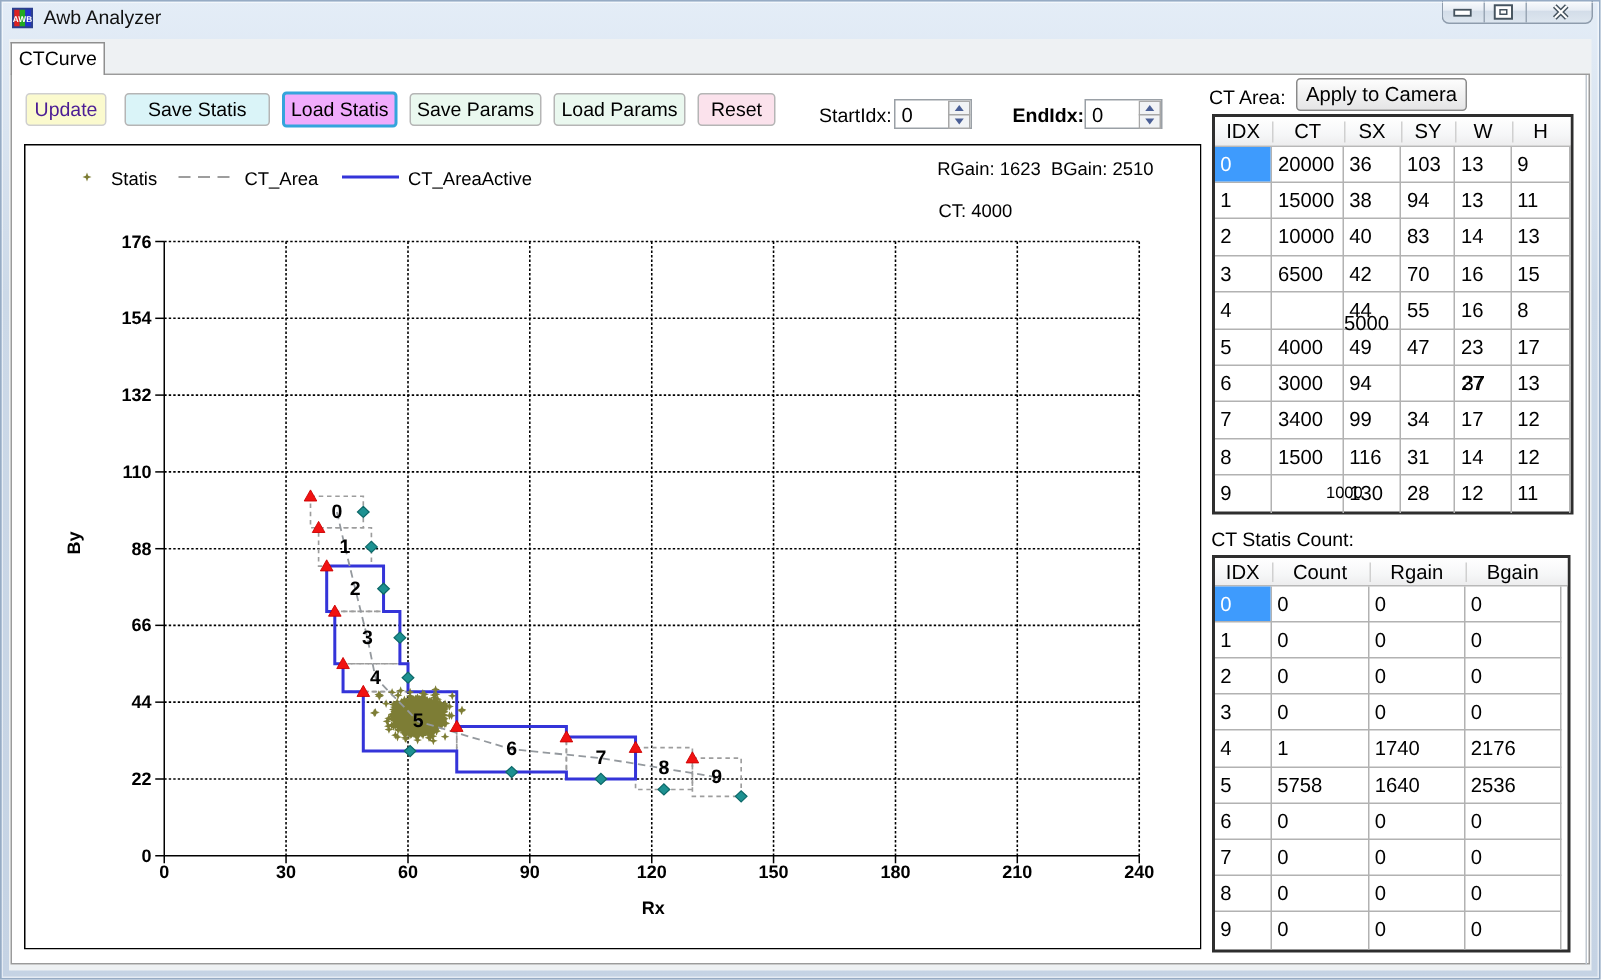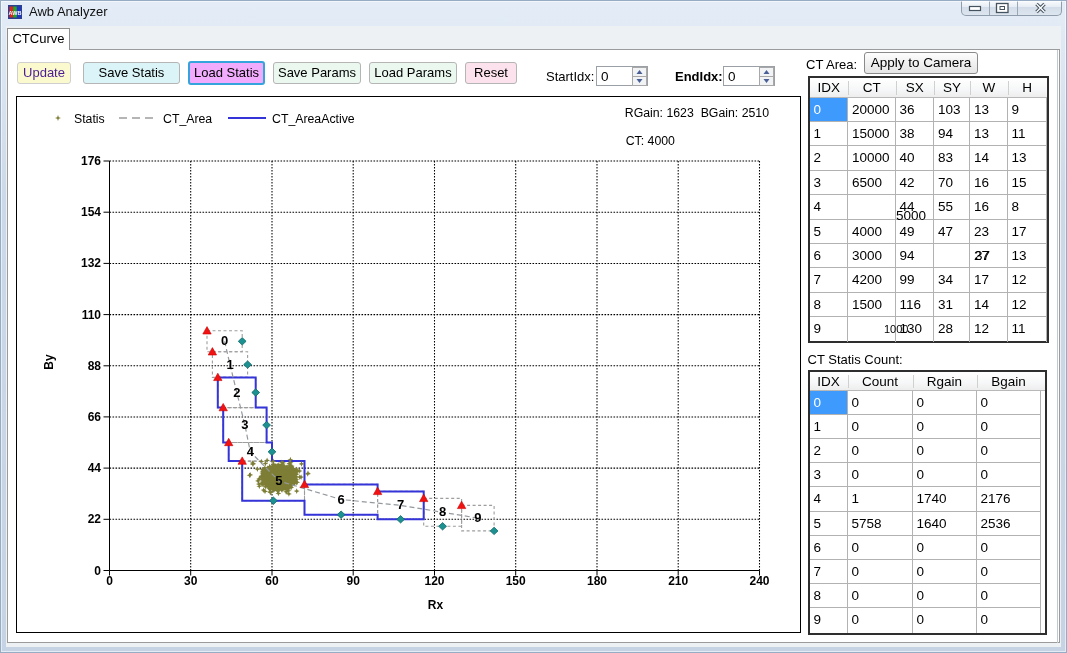--- a/index.html
+++ b/index.html
@@ -124,21 +124,21 @@
 <div style="position:absolute;left:938px;top:219.5px;height:24.4px;line-height:24.4px;font-size:13.5px;">47</div>
 <div style="position:absolute;left:974px;top:219.5px;height:24.4px;line-height:24.4px;font-size:13.5px;">23</div>
 <div style="position:absolute;left:1011.5px;top:219.5px;height:24.4px;line-height:24.4px;font-size:13.5px;">17</div>
 <div style="position:absolute;left:813.5px;top:243.89999999999998px;height:24.4px;line-height:24.4px;font-size:13.5px;">6</div>
 <div style="position:absolute;left:852px;top:243.89999999999998px;height:24.4px;line-height:24.4px;font-size:13.5px;">3000</div>
 <div style="position:absolute;left:899.5px;top:243.89999999999998px;height:24.4px;line-height:24.4px;font-size:13.5px;">94</div>
 <div style="position:absolute;left:938px;top:243.89999999999998px;height:24.4px;line-height:24.4px;font-size:13.5px;margin-left:37px;">37</div>
 <div style="position:absolute;left:974px;top:243.89999999999998px;height:24.4px;line-height:24.4px;font-size:13.5px;">27</div>
 <div style="position:absolute;left:1011.5px;top:243.89999999999998px;height:24.4px;line-height:24.4px;font-size:13.5px;">13</div>
 <div style="position:absolute;left:813.5px;top:268.29999999999995px;height:24.4px;line-height:24.4px;font-size:13.5px;">7</div>
-<div style="position:absolute;left:852px;top:268.29999999999995px;height:24.4px;line-height:24.4px;font-size:13.5px;">4200</div>
+<div style="position:absolute;left:852px;top:268.29999999999995px;height:24.4px;line-height:24.4px;font-size:13.5px;">3400</div>
 <div style="position:absolute;left:899.5px;top:268.29999999999995px;height:24.4px;line-height:24.4px;font-size:13.5px;">99</div>
 <div style="position:absolute;left:938px;top:268.29999999999995px;height:24.4px;line-height:24.4px;font-size:13.5px;">34</div>
 <div style="position:absolute;left:974px;top:268.29999999999995px;height:24.4px;line-height:24.4px;font-size:13.5px;">17</div>
 <div style="position:absolute;left:1011.5px;top:268.29999999999995px;height:24.4px;line-height:24.4px;font-size:13.5px;">12</div>
 <div style="position:absolute;left:813.5px;top:292.7px;height:24.4px;line-height:24.4px;font-size:13.5px;">8</div>
 <div style="position:absolute;left:852px;top:292.7px;height:24.4px;line-height:24.4px;font-size:13.5px;">1500</div>
 <div style="position:absolute;left:899.5px;top:292.7px;height:24.4px;line-height:24.4px;font-size:13.5px;">116</div>
 <div style="position:absolute;left:938px;top:292.7px;height:24.4px;line-height:24.4px;font-size:13.5px;">31</div>
 <div style="position:absolute;left:974px;top:292.7px;height:24.4px;line-height:24.4px;font-size:13.5px;">14</div>
 <div style="position:absolute;left:1011.5px;top:292.7px;height:24.4px;line-height:24.4px;font-size:13.5px;">12</div>

